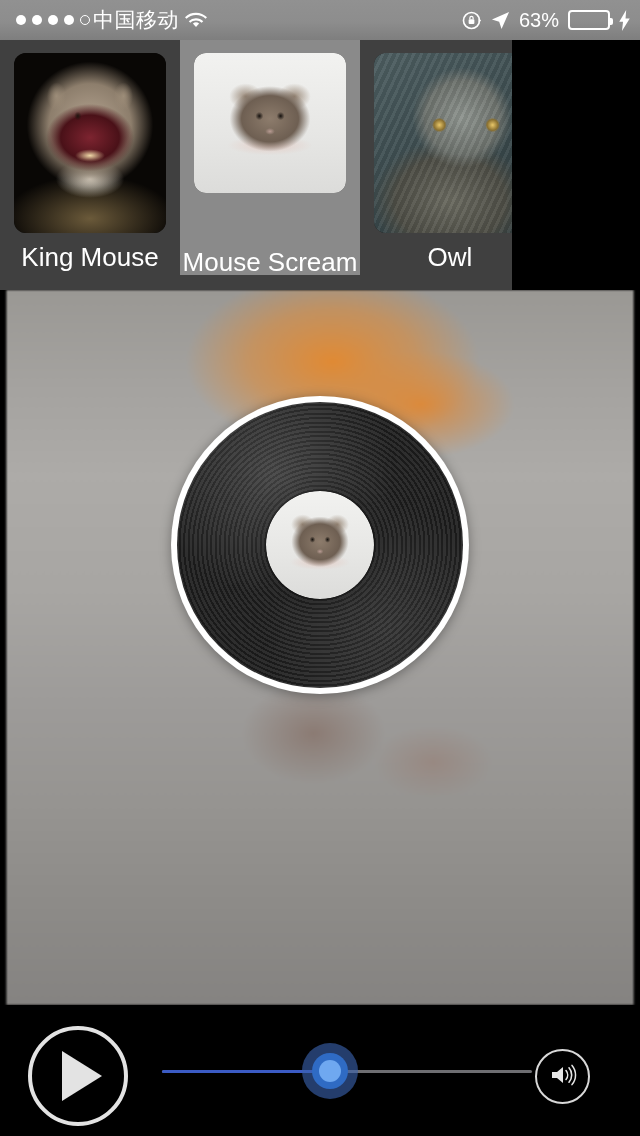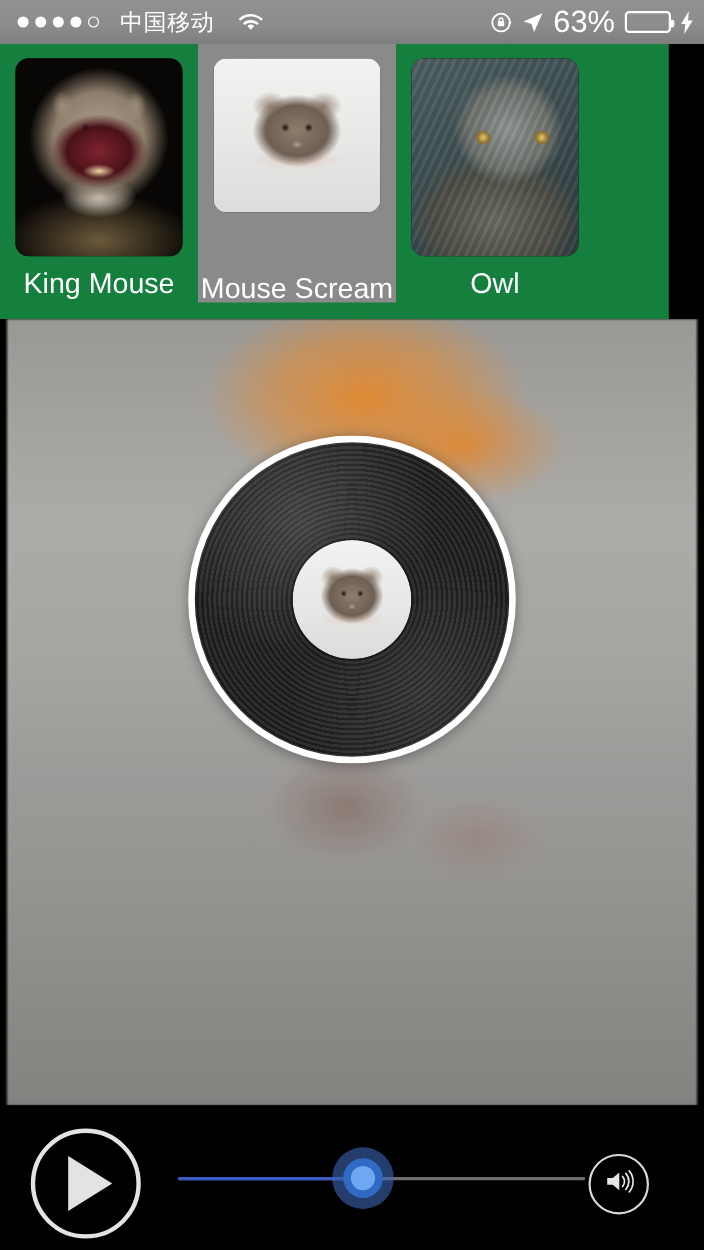--- a/index.html
+++ b/index.html
@@ -10,50 +10,50 @@
     -webkit-font-smoothing:antialiased;
   }
   #screen { position:relative; width:640px; height:1136px; background:#000; }
 
   
   .statusbar{
     position:absolute; left:0; top:0; width:640px; height:40px;
     background:linear-gradient(to bottom,#919191 0%,#8d8d8d 55%,#7e7e7e 100%);
     display:flex; align-items:center; color:#fff;
   }
-  .sb-left{ display:flex; align-items:center; gap:19px; padding-left:16px; }
+  .sb-left{ display:flex; align-items:center; gap:3px; padding-left:16px; }
   .dots{ display:flex; align-items:center; gap:6px; }
   .dot{ width:10px; height:10px; border-radius:50%; background:#fff; }
   .dot.hollow{ background:transparent; border:1.6px solid #fff; }
   .carrier{ font-size:21px; letter-spacing:.5px; }
   .wifi{ width:22px; height:17px; position:relative; margin-left:3px; }
   .wifi svg{ display:block; }
   .sb-center{
     position:absolute; left:0; right:0; text-align:center;
     font-size:21px; font-weight:700; letter-spacing:.2px;
   }
   .sb-right{
     margin-left:auto; display:flex; align-items:center; gap:9px;
     padding-right:9px; position:relative; z-index:2;
   }
   .rotlock{ width:21px; height:21px; }
   .locarrow{ width:19px; height:19px; }
-  .batt-pct{ font-size:28px; font-weight:400; }
+  .batt-pct{ font-size:20px; font-weight:400; }
   .battery{ width:42px; height:20px; border:2px solid #fff; border-radius:4px; position:relative; padding:2px; }
   .battery::after{
     content:""; position:absolute; right:-5px; top:6px;
     width:3px; height:7px; background:#fff; border-radius:0 2px 2px 0;
   }
   .battery-fill{ height:100%; background:#4cd350; border-radius:1px; }
   .bolt{ width:13px; height:21px; margin-left:-1px; }
 
   
   .strip{
-    position:absolute; left:0; top:40px; width:608px; height:250px;
-    background:#15803d; overflow:hidden;
+    position:absolute; left:0; top:40px; width:512px; height:250px;
+    background:#404040; overflow:hidden;
   }
   .strip-inner{ display:flex; align-items:flex-start; height:100%; }
   .sound-item{
     width:180px; flex:0 0 180px; height:235px; padding-top:13px;
     display:flex; flex-direction:column; align-items:center;
     background:transparent;
   }
   .sound-item.selected{ background:#8a8a8a;gap:45px; }
   .thumb{
     width:152px; height:180px; border-radius:12px; overflow:hidden;

